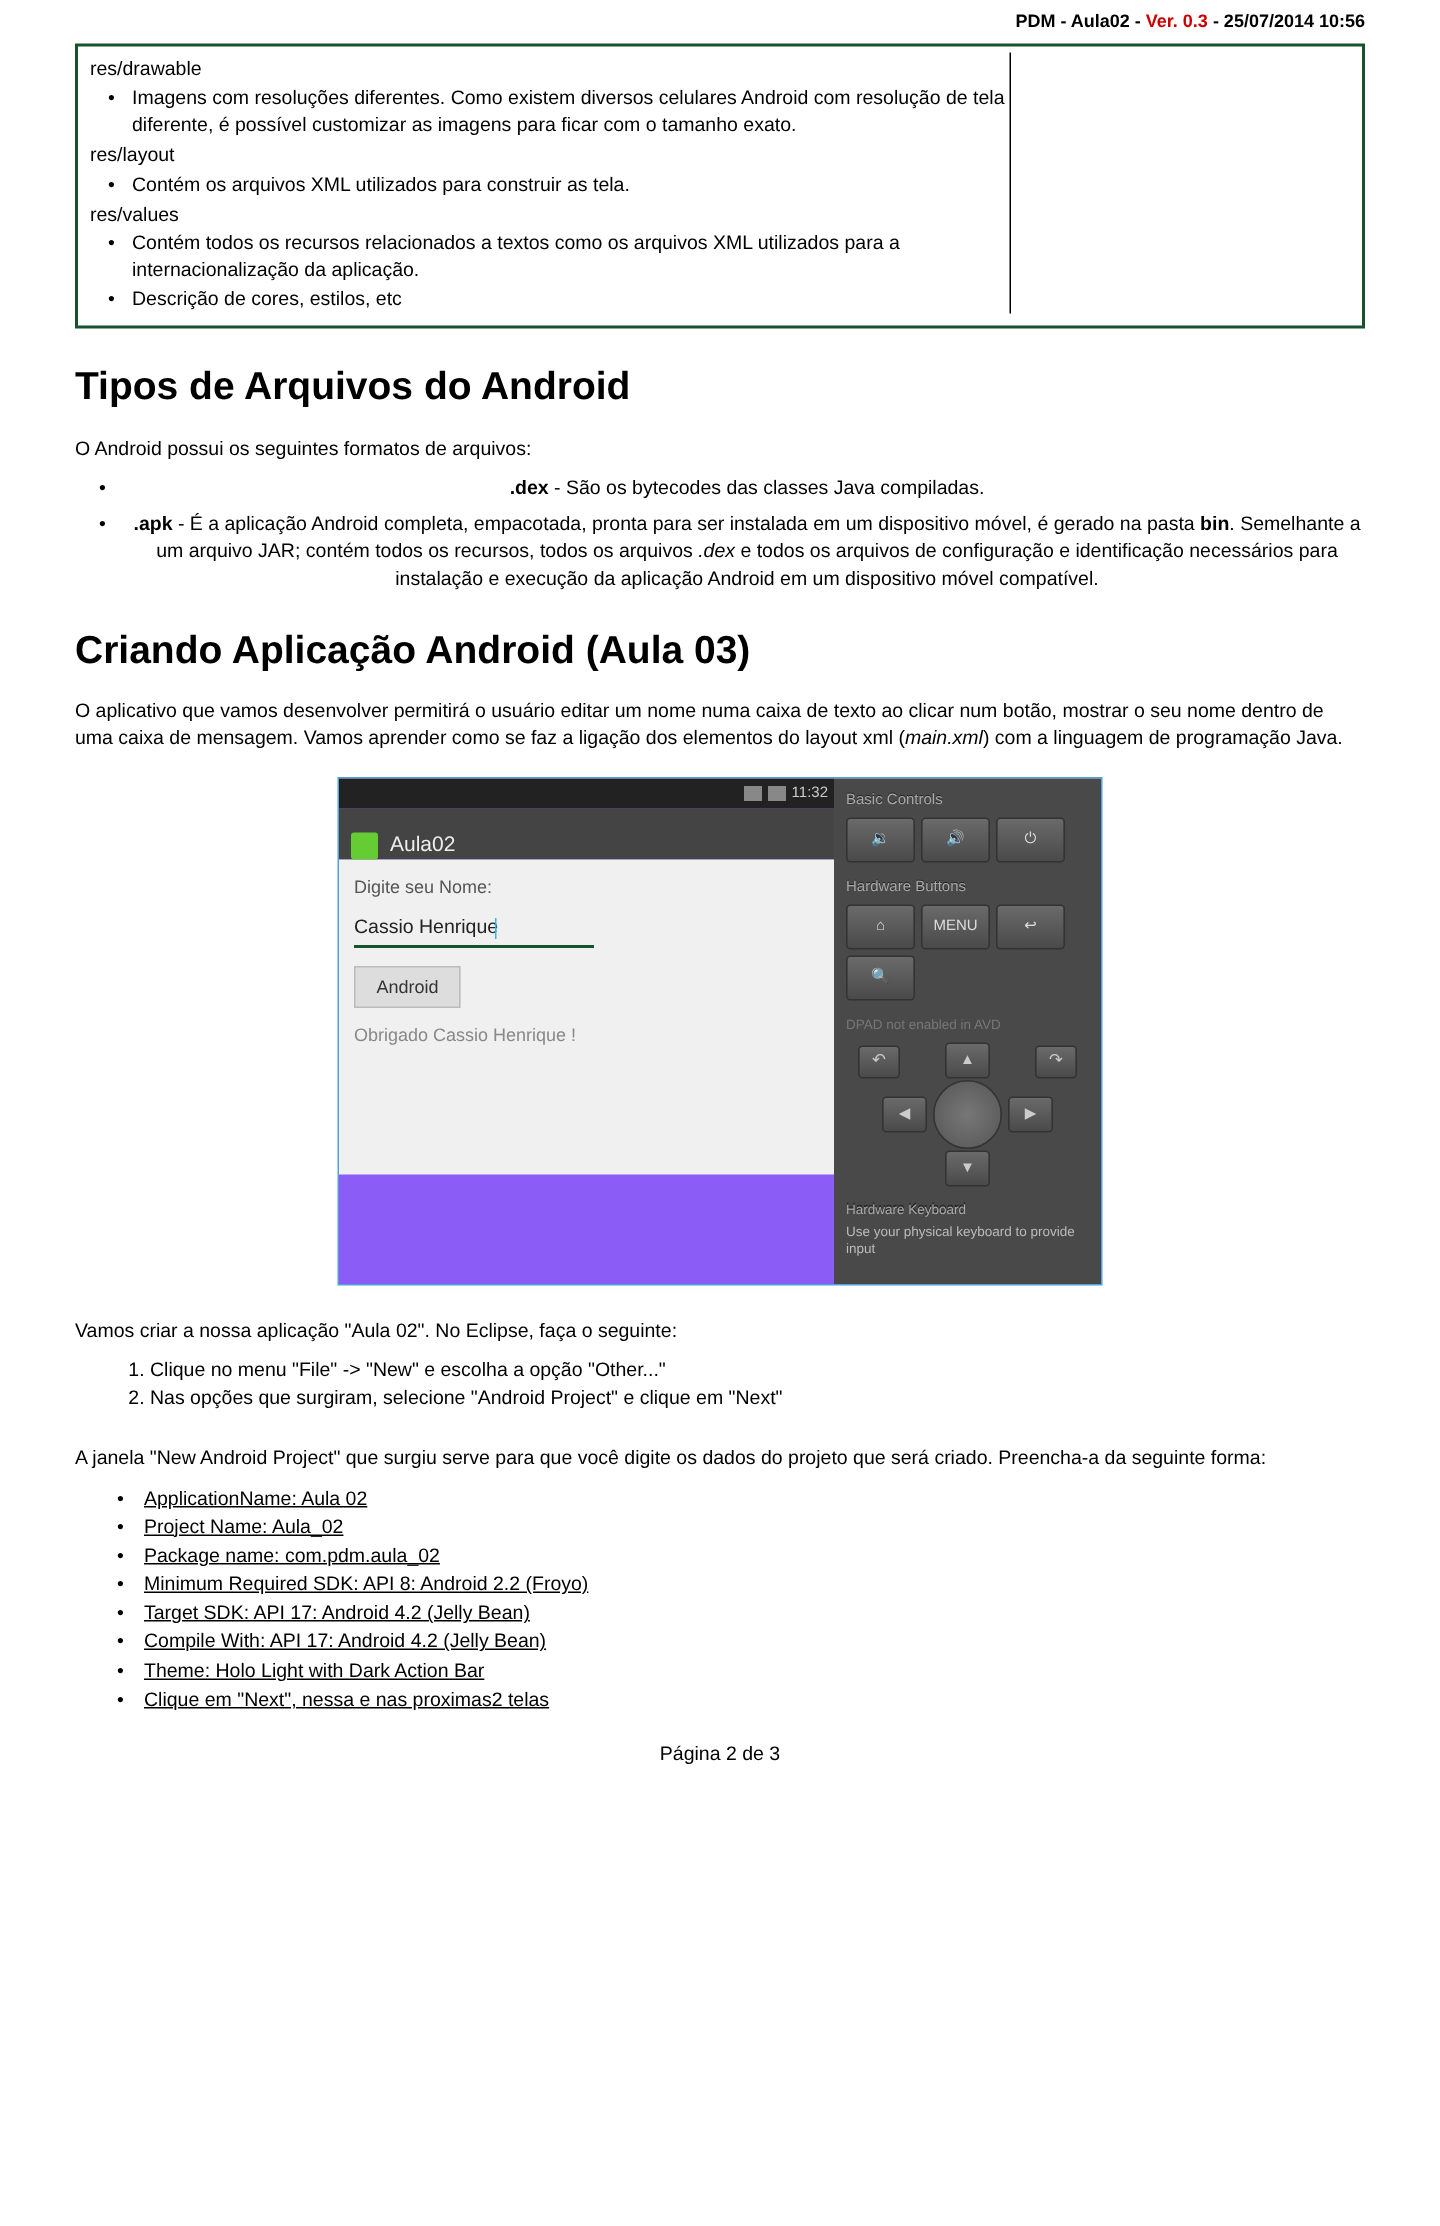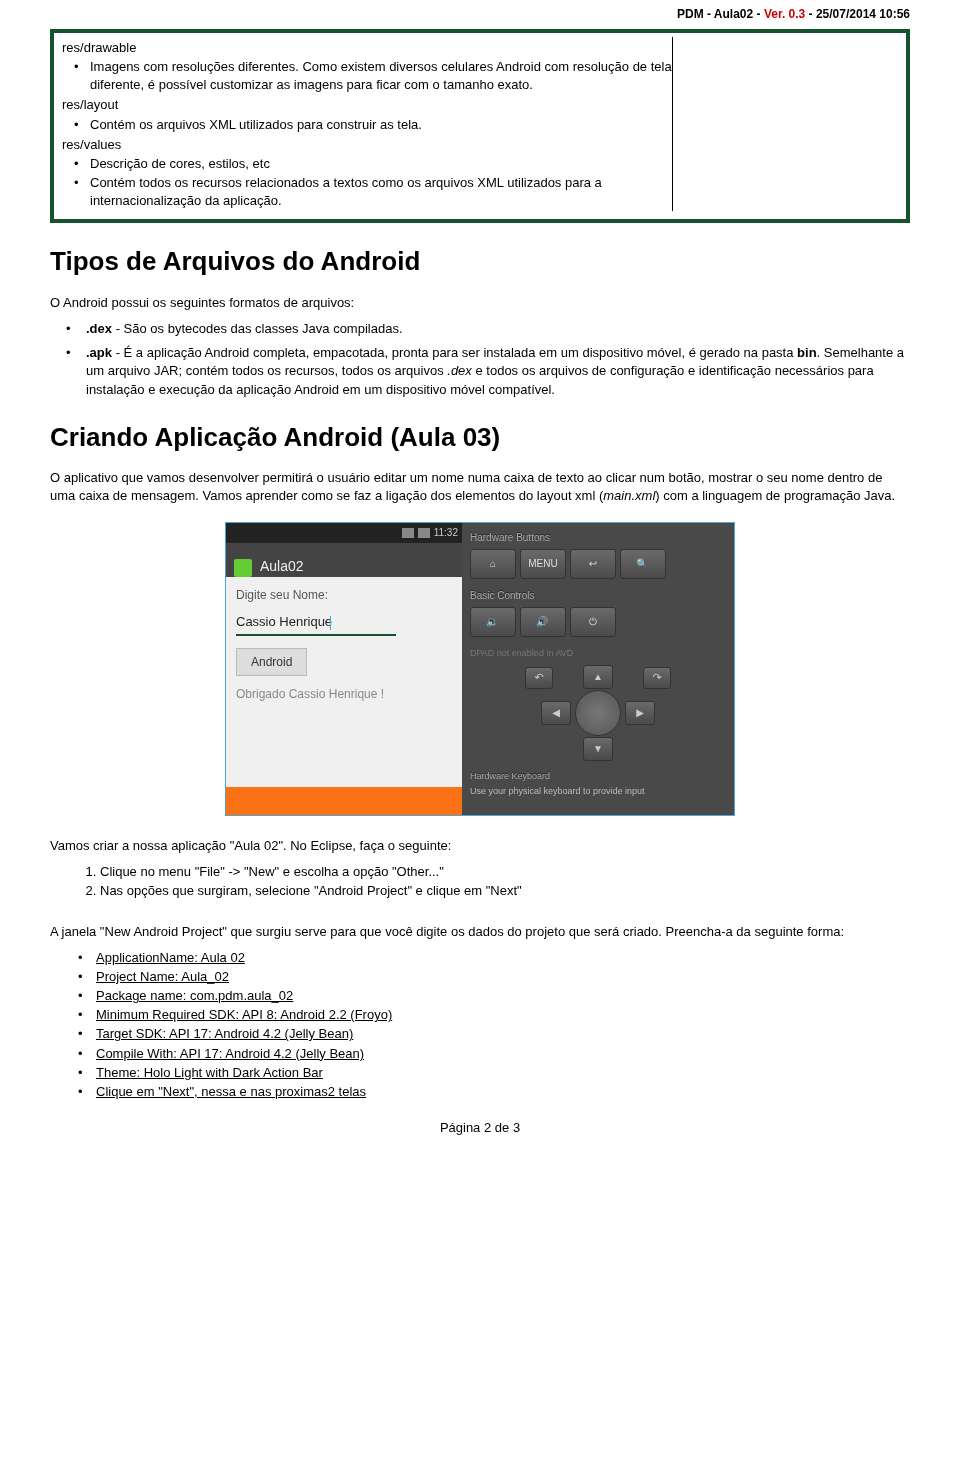--- a/index.html
+++ b/index.html
@@ -14,21 +14,21 @@
     line-height: 1.4;
   }
   .header {
     text-align: right;
     font-size: 12px;
     font-weight: bold;
     padding: 6px 0;
   }
   .header .red { color: #c00; }
   .top-box {
-    border: 4px solid #14532d;
+    border: 2px solid #14532d;
     padding: 4px 8px 8px 8px;
     margin-bottom: 18px;
     display: flex;
   }
   .top-box .col-left { width: 73%; }
   .top-box .col-right { width: 27%; border-left: 1px solid #000; }
   .top-box ul { list-style: none; padding-left: 28px; }
   .top-box ul li::before {
     content: "•";
     position: absolute;
@@ -40,21 +40,21 @@
     font-size: 26px;
     font-weight: bold;
     margin: 20px 0 14px 0;
   }
   p { margin: 8px 0; }
   ul.disc {
     list-style: none;
     padding-left: 36px;
     margin: 8px 0;
   }
-  ul.disc > li { position: relative; margin: 6px 0; }
+  ul.disc > li { position: relative; margin: 6px 0; text-align: center; }
   ul.disc > li::before {
     content: "•";
     position: absolute;
     left: -20px;
   }
   ol.num {
     padding-left: 50px;
     margin: 4px 0;
   }
   ol.num li { margin: 1px 0; }
@@ -99,21 +99,21 @@
   .win-btn {
     width: 28px; height: 18px;
     border: 1px solid #aaa;
     background: linear-gradient(#fafafa,#ddd);
     border-radius: 3px;
     display: flex; align-items: center; justify-content: center;
     color: #444; font-size: 10px;
   }
   .win-btn.close { background: linear-gradient(#f07070,#d03030); color: #fff; border-color:#a02020; }
   .emul-body { display: flex; background: #3a3a3a; }
-  .phone { width: 236px; background: #f97316; }
+  .phone { width: 330px; background: #8b5cf6; }
   .phone-status {
     background: #222; color: #ccc; font-size: 10px;
     display: flex; justify-content: flex-end; align-items: center;
     gap: 4px; padding: 2px 4px; height: 20px;
   }
   .phone-status .sig, .phone-status .bat { width: 12px; height: 10px; background: #888; }
   .phone-top {
     background: #444; color: #eee; height: 34px;
     display: flex; align-items: flex-end; gap: 8px; padding: 0 8px;
     font-size: 14px;
@@ -191,22 +191,22 @@
     <div class="lbl">res/drawable</div>
     <ul>
       <li>Imagens com resoluções diferentes. Como existem diversos celulares Android com resolução de tela diferente, é possível customizar as imagens para ficar com o tamanho exato.</li>
     </ul>
     <div class="lbl">res/layout</div>
     <ul>
       <li>Contém os arquivos XML utilizados para construir as tela.</li>
     </ul>
     <div class="lbl">res/values</div>
     <ul>
+      <li>Contém todos os recursos relacionados a textos como os arquivos XML utilizados para a internacionalização da aplicação.</li>
       <li>Descrição de cores, estilos, etc</li>
-      <li>Contém todos os recursos relacionados a textos como os arquivos XML utilizados para a internacionalização da aplicação.</li>
     </ul>
   </div>
   <div class="col-right"></div>
 </div>
 
 <h1>Tipos de Arquivos do Android</h1>
 <p>O Android possui os seguintes formatos de arquivos:</p>
 <ul class="disc">
   <li>
     <b>.dex</b><span> - São os bytecodes das classes Java compiladas.</span>
@@ -236,34 +236,34 @@
         </div>
         <div class="phone-content">
           <div class="lbl">Digite seu Nome:</div>
           <div class="inp"><span>Cassio Henrique</span><span class="cursor"></span></div>
           <div class="btn">Android</div>
           <div class="msg">Obrigado Cassio Henrique !</div>
         </div>
       </div>
       <div class="side">
         <div class="sec">
+          <div class="shdr">Basic Controls</div>
+          <div class="sbtns">
+            <div class="sbtn">🔉</div>
+            <div class="sbtn">🔊</div>
+            <div class="sbtn">⏻</div>
+          </div>
+        </div>
+        <div class="sec">
           <div class="shdr">Hardware Buttons</div>
           <div class="sbtns">
             <div class="sbtn">⌂</div>
             <div class="sbtn">MENU</div>
             <div class="sbtn">↩</div>
             <div class="sbtn">🔍</div>
-          </div>
-        </div>
-        <div class="sec">
-          <div class="shdr">Basic Controls</div>
-          <div class="sbtns">
-            <div class="sbtn">🔉</div>
-            <div class="sbtn">🔊</div>
-            <div class="sbtn">⏻</div>
           </div>
         </div>
         <div class="sec">
           <div class="note">DPAD not enabled in AVD</div>
           <div class="dpad-area">
             <div class="dpad-corner c-tl">↶</div>
             <div class="dpad-corner c-tr">↷</div>
             <div class="dpad-btn dpad-up">▲</div>
             <div class="dpad-btn dpad-down">▼</div>
             <div class="dpad-btn dpad-left">◀</div>

